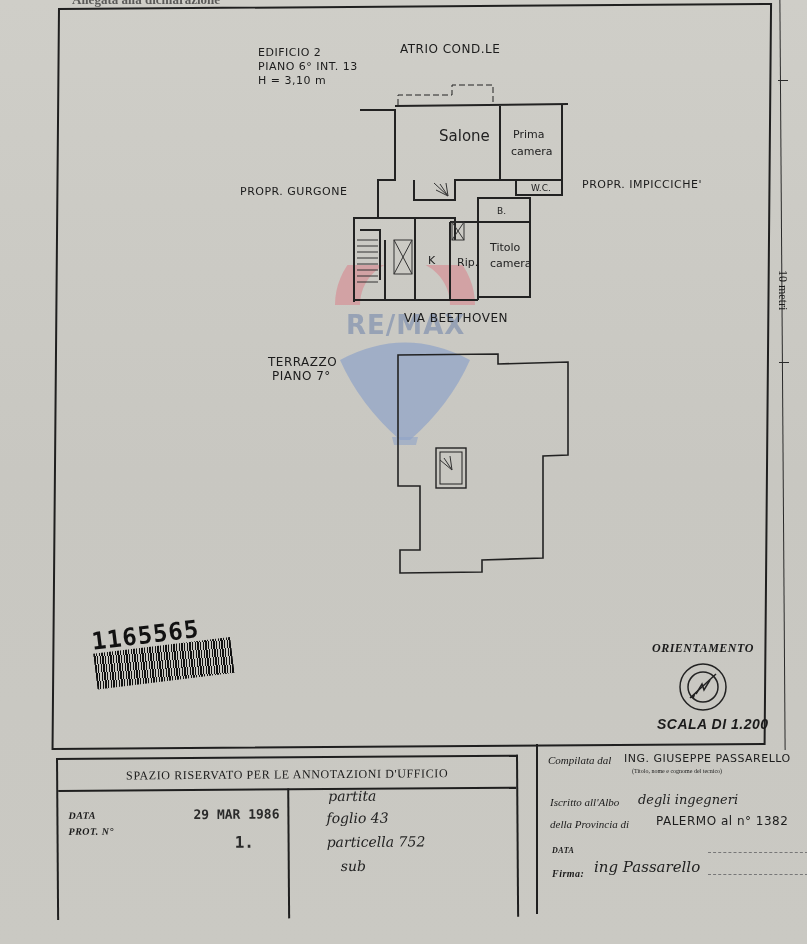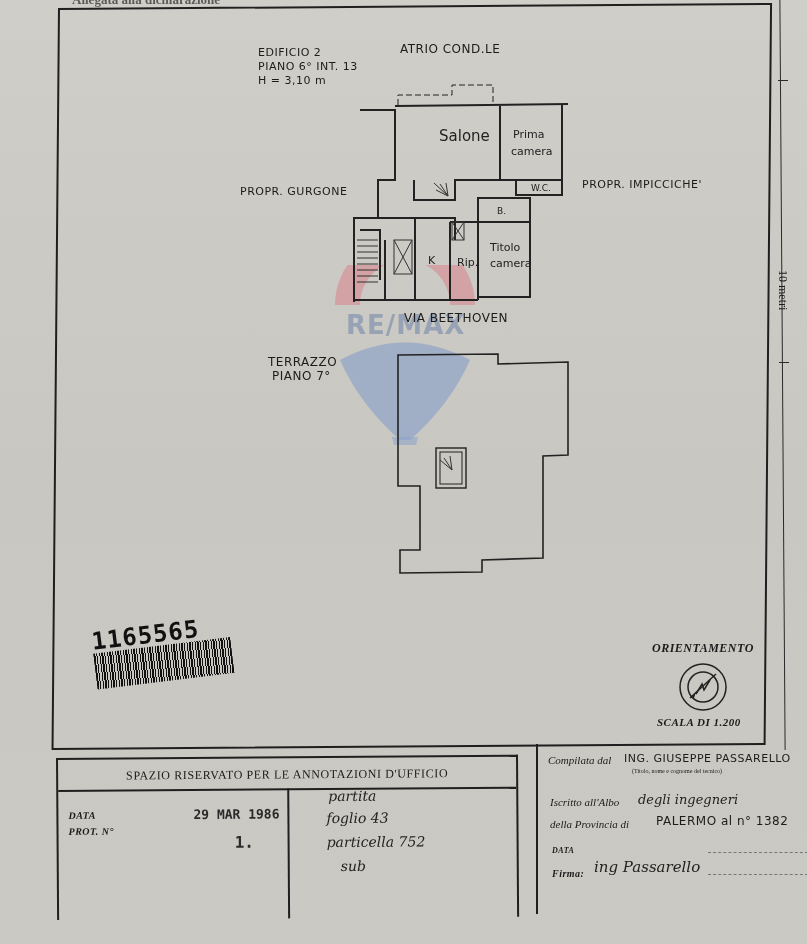--- a/index.html
+++ b/index.html
@@ -50,21 +50,21 @@
       width: 138px; height: 36px; margin-top: -2px;
       background: repeating-linear-gradient(90deg, #111 0 2px, transparent 2px 3px, #111 3px 4px, transparent 4px 6px, #111 6px 7px, transparent 7px 8px);
     }
     .orient-title {
       position: absolute; left: 652px; top: 641px;
       font-family: "Liberation Serif", serif; font-style: italic; font-weight: bold; font-size: 12px; letter-spacing: .5px;
     }
     .compass { position: absolute; left: 678px; top: 662px; width: 50px; height: 50px; }
     .scale-text {
       position: absolute; left: 657px; top: 716px;
-      font-family: Liberation Serif, serif; font-style: italic; font-weight: bold; font-size: 11px; letter-spacing: .5px;
+      font-family: Liberation Sans, sans-serif; font-style: italic; font-weight: bold; font-size: 14px; letter-spacing: .5px;
     }
     .office-box {
       position: absolute; left: 56px; top: 758px; width: 458px; height: 160px;
       border: 2px solid #1f1f1f; border-bottom: none;
       transform: rotate(-0.4deg); transform-origin: left top;
     }
     .office-header {
       height: 30px; border-bottom: 2px solid #1f1f1f; text-align: center;
       font-family: "Liberation Serif", serif; font-size: 12px; letter-spacing: .6px; line-height: 32px;
     }

